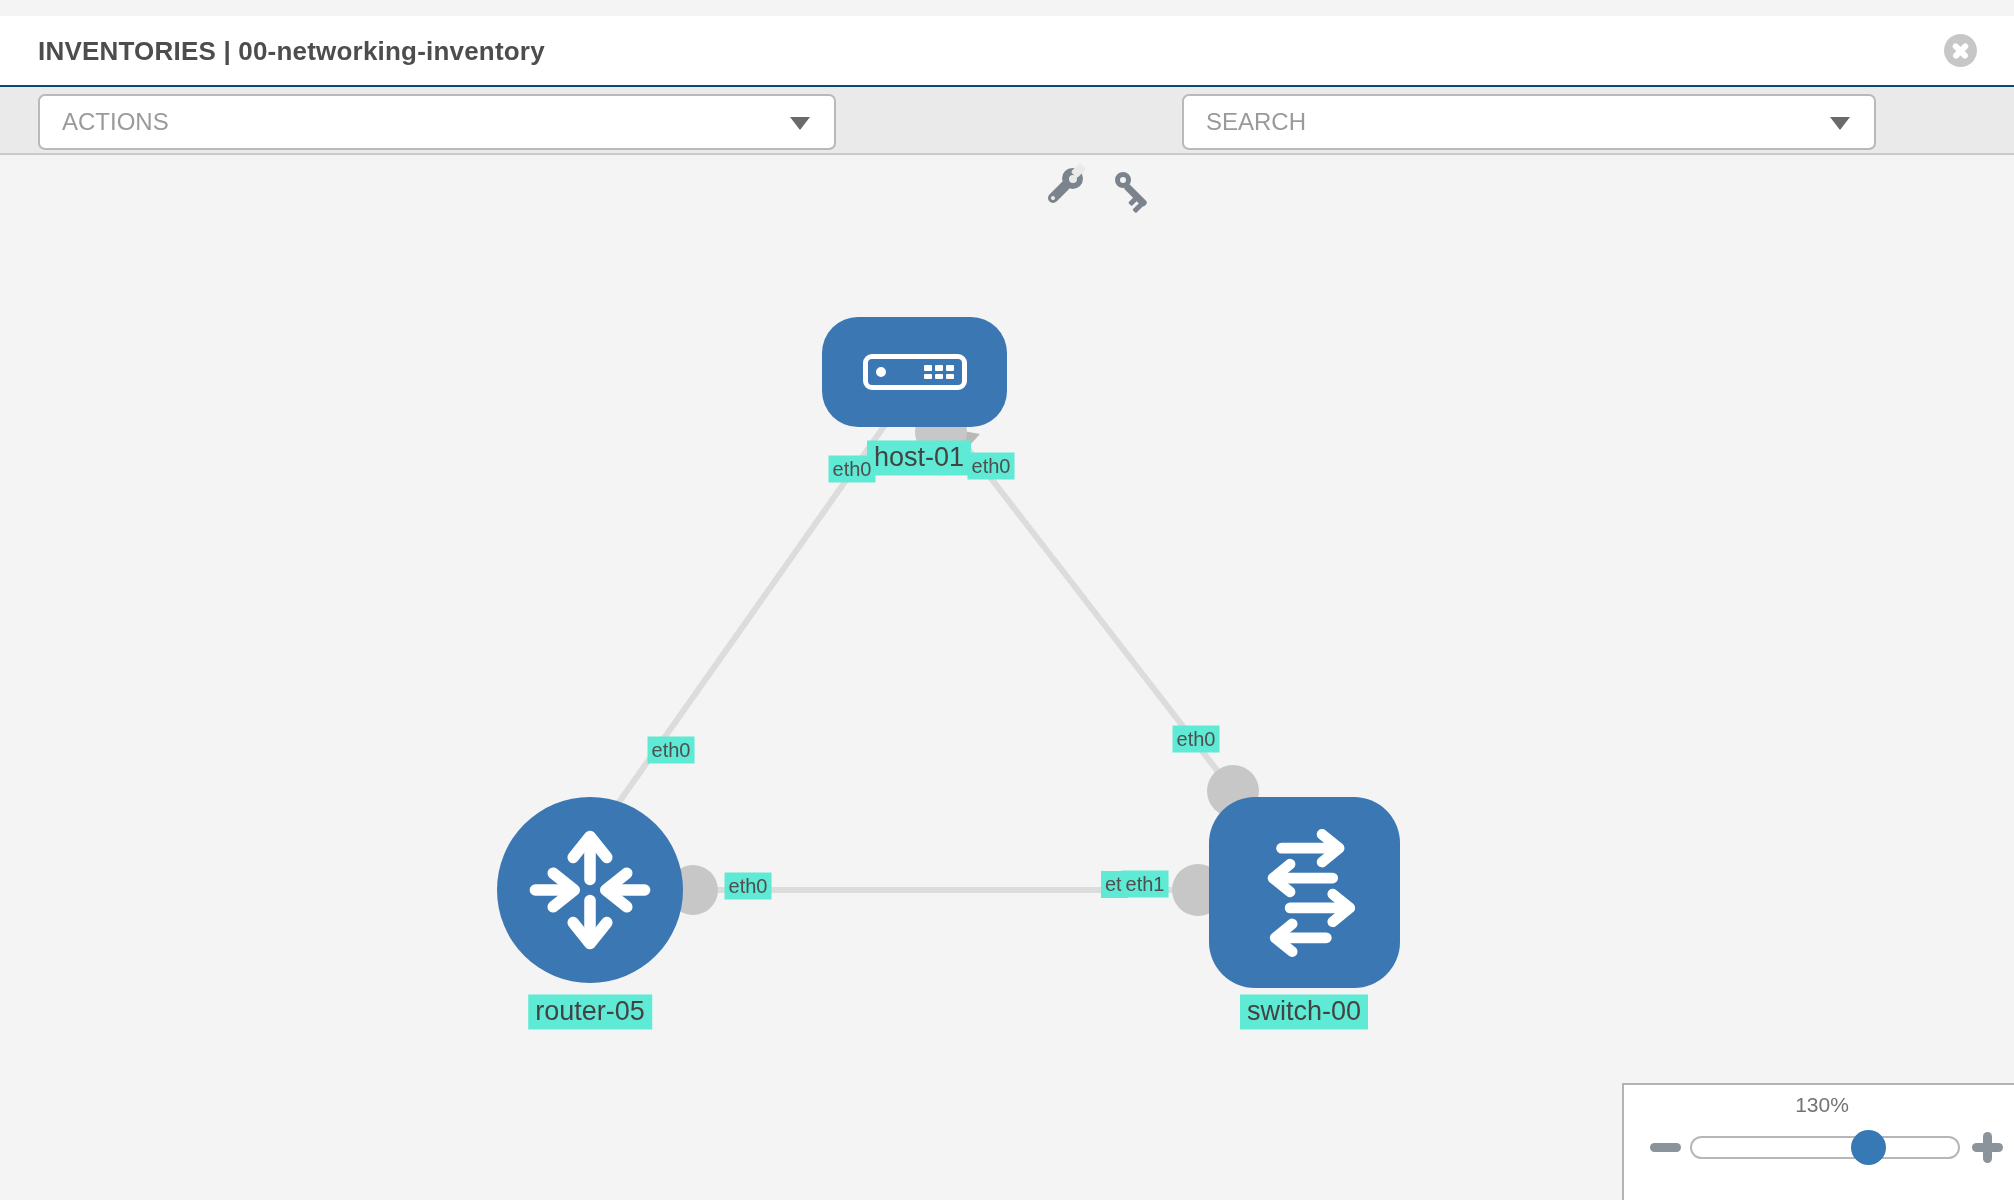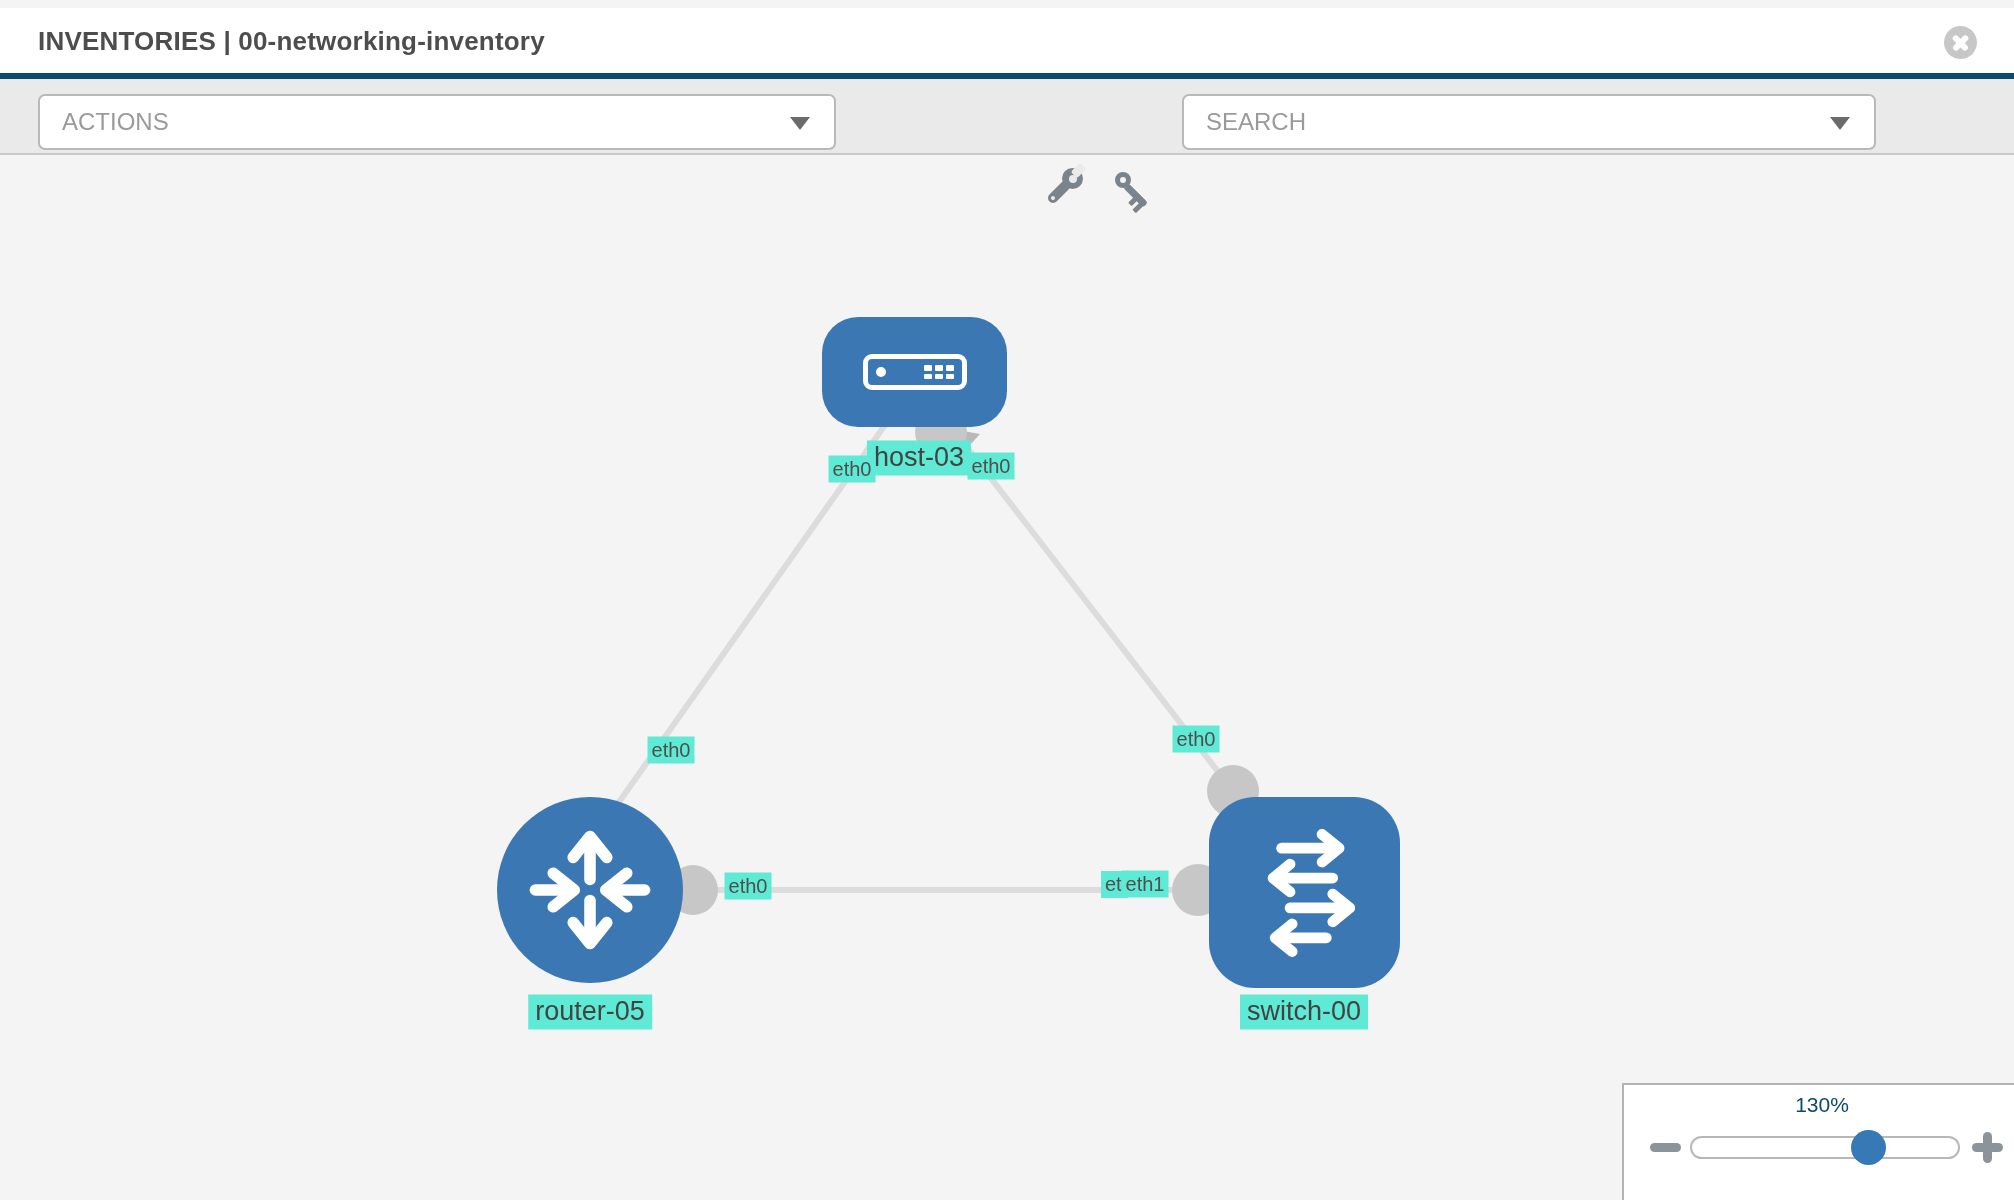--- a/index.html
+++ b/index.html
@@ -5,22 +5,22 @@
   * { box-sizing: border-box; }
   html,body { margin:0; padding:0; }
   body {
     width:2014px; height:1200px; position:relative; overflow:hidden;
     font-family:"Liberation Sans", sans-serif;
     background:#f4f4f4;
   }
 
   
   .header {
-    position:absolute; top:8px; left:0; width:2014px; height:71px;
-    background:#ffffff; border-bottom:6px solid #0c4a6e; z-index:5;
+    position:absolute; top:16px; left:0; width:2014px; height:71px;
+    background:#ffffff; border-bottom:2px solid #0c4a6e; z-index:5;
   }
   .page-title {
     position:absolute; left:38px; top:50%; transform:translateY(-50%);
     font-size:26px; font-weight:bold; color:#4d4d4d; letter-spacing:.2px;
   }
   .close-btn {
     position:absolute; right:37px; top:18px; width:33px; height:33px;
     border-radius:50%; background:#c7c7c7; cursor:pointer;
   }
   .close-btn::before, .close-btn::after {
@@ -95,21 +95,21 @@
   }
   .chip-front { z-index:4; }
 
   
   .zoom-panel {
     position:absolute; left:1622px; top:1083px; width:430px; height:160px;
     background:#ffffff; border:2px solid #b3b3b3; z-index:4;
   }
   .zoom-level {
     position:absolute; left:198px; top:8px; transform:translateX(-50%);
-    font-size:21px; color:#0c4a6e;text-align:center;
+    font-size:21px; color:#737373;text-align:center;
   }
   .zoom-minus {
     position:absolute; left:26px; top:58px; width:31px; height:9px;
     background:#8b939b; border-radius:5px; cursor:pointer;
   }
   .zoom-track {
     position:absolute; left:66px; top:51px; width:270px; height:23px;
     background:#fff; border:2px solid #b7b7b7; border-radius:12px; cursor:pointer;
   }
   .zoom-thumb {
@@ -173,21 +173,21 @@
         <line x1="26" y1="-14" x2="-24" y2="-14"></line>
         <polyline points="-14,-27 -30,-14 -14,-1"></polyline>
         <line x1="-14" y1="14" x2="36" y2="14"></line>
         <polyline points="26,1 42,14 26,27"></polyline>
         <line x1="20" y1="42" x2="-22" y2="42"></line>
         <polyline points="-12,29 -28,42 -12,55"></polyline>
       </g>
     </svg>
   </div>
 
-  <span class="chip chip-name" style="left:919px; top:458px;">host-03</span>
+  <span class="chip chip-name" style="left:919px; top:458px;">host-01</span>
   <span class="chip chip-name" style="left:590px; top:1012px;">router-05</span>
   <span class="chip chip-name" style="left:1304px; top:1012px;">switch-00</span>
 
   <span class="chip" style="left:852px; top:469px;">eth0</span>
   <span class="chip" style="left:991px; top:466px;">eth0</span>
   <span class="chip" style="left:671px; top:750px;">eth0</span>
   <span class="chip" style="left:1196px; top:739px;">eth0</span>
   <span class="chip" style="left:748px; top:886px;">eth0</span>
   <span class="chip chip-clip" style="left:1101px; top:871px;">eth0</span>
   <span class="chip chip-front" style="left:1145px; top:884px;">eth1</span>

